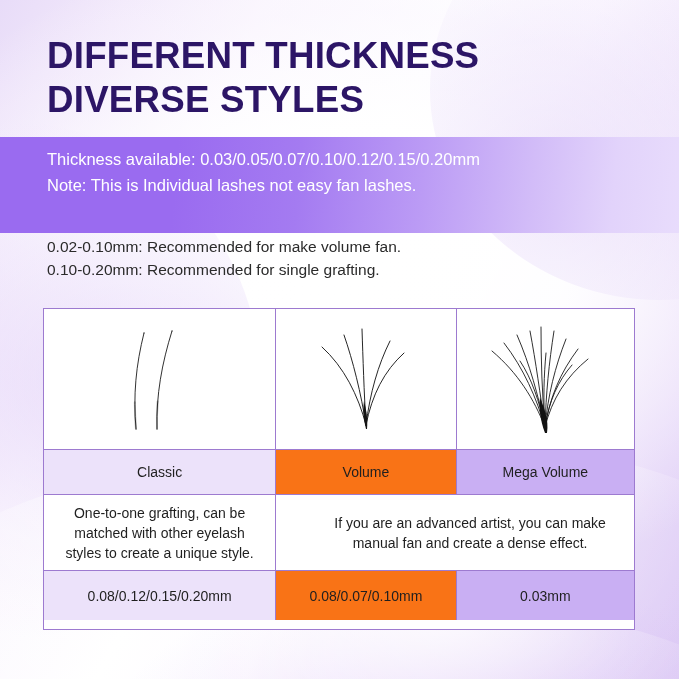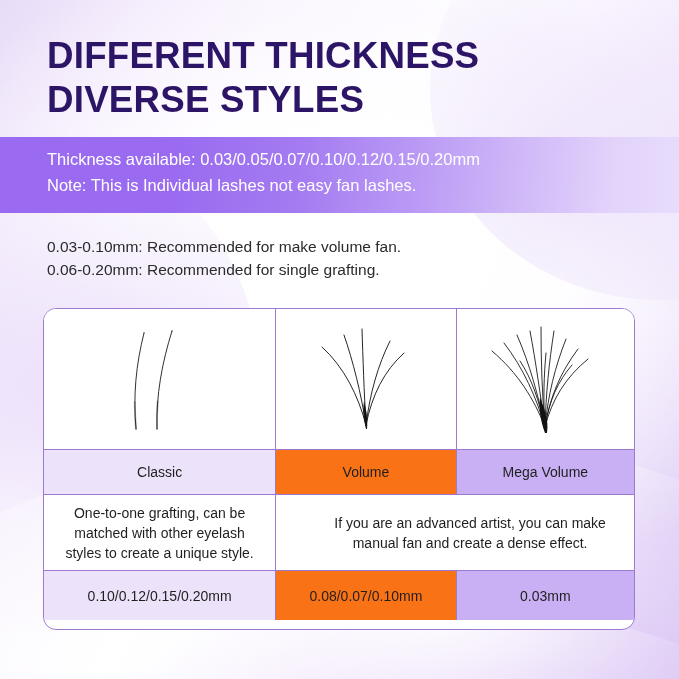--- a/index.html
+++ b/index.html
@@ -81,21 +81,21 @@
     transform-origin: left center;
   }
   .headline-line { display: block; white-space: nowrap; }
 
   
   .banner {
     position: absolute;
     left: 0;
     top: 137px;
     width: 679px;
-    height: 76px;
+    height: 96px;
     background: linear-gradient(95deg,
       #9a6bf0 0%,
       #9a6bf0 26%,
       #a47bf1 44%,
       #bb9bf5 62%,
       #d2bcf8 78%,
       #e2d3fb 90%,
       #e8dcfc 100%);
   }
   .banner-text {
@@ -120,21 +120,21 @@
   .intro-line2 { top: 261px; }
 
   
   .table {
     position: absolute;
     left: 43px;
     top: 308px;
     width: 592px;
     height: 322px;
     border: 1.4px solid #9d7ad0;
-    border-radius: 13px;
+    border-radius: 0;
     box-sizing: border-box;
     overflow: hidden;
     background: #ffffff;
   }
   .trow { display: flex; width: 100%; box-sizing: border-box; }
   .row-art    { height: 140px; }
   .row-label  { height: 45px;  border-top: 1.3px solid #9d7ad0; }
   .row-desc   { height: 76px;  border-top: 1.3px solid #9d7ad0; }
   .row-size   { height: 50px;  border-top: 1.3px solid #9d7ad0; }
 
@@ -186,22 +186,22 @@
   <div class="headline">
     <span class="headline-line">DIFFERENT THICKNESS</span>
     <span class="headline-line">DIVERSE STYLES</span>
   </div>
 
   <div class="banner">
     <div class="banner-text banner-line1">Thickness available: 0.03/0.05/0.07/0.10/0.12/0.15/0.20mm</div>
     <div class="banner-text banner-line2">Note: This is Individual lashes not easy fan lashes.</div>
   </div>
 
-  <div class="intro intro-line1">0.03-0.10mm: Recommended for make volume fan.</div>
-  <div class="intro intro-line2">0.06-0.20mm: Recommended for single grafting.</div>
+  <div class="intro intro-line1">0.02-0.10mm: Recommended for make volume fan.</div>
+  <div class="intro intro-line2">0.10-0.20mm: Recommended for single grafting.</div>
 
   <div class="table">
 
     <div class="trow row-art">
 
       <div class="cell c1">
         <div class="art-holder">
           <svg width="120" height="125" viewBox="0 0 120 125" aria-hidden="true">
             <g fill="none" stroke="#1a1a1a" stroke-linecap="round">
               <path d="M44 16 C 36 48, 33 78, 36 112" stroke-width="0.9"></path>
@@ -261,21 +261,21 @@
       <div class="cell c1">
         <span class="desc-text">One-to-one grafting, can be matched with other eyelash styles to create a unique style.</span>
       </div>
       <div class="cell c23">
         <span class="desc-text">If you are an advanced artist, you can make manual fan and create a dense effect.</span>
       </div>
     </div>
 
     <div class="trow row-size">
       <div class="cell c1 tint1">
-        <span class="size-text">0.10/0.12/0.15/0.20mm</span>
+        <span class="size-text">0.08/0.12/0.15/0.20mm</span>
       </div>
       <div class="cell c2 tint2">
         <span class="size-text">0.08/0.07/0.10mm</span>
       </div>
       <div class="cell c3 tint3">
         <span class="size-text">0.03mm</span>
       </div>
     </div>
 
   </div>

